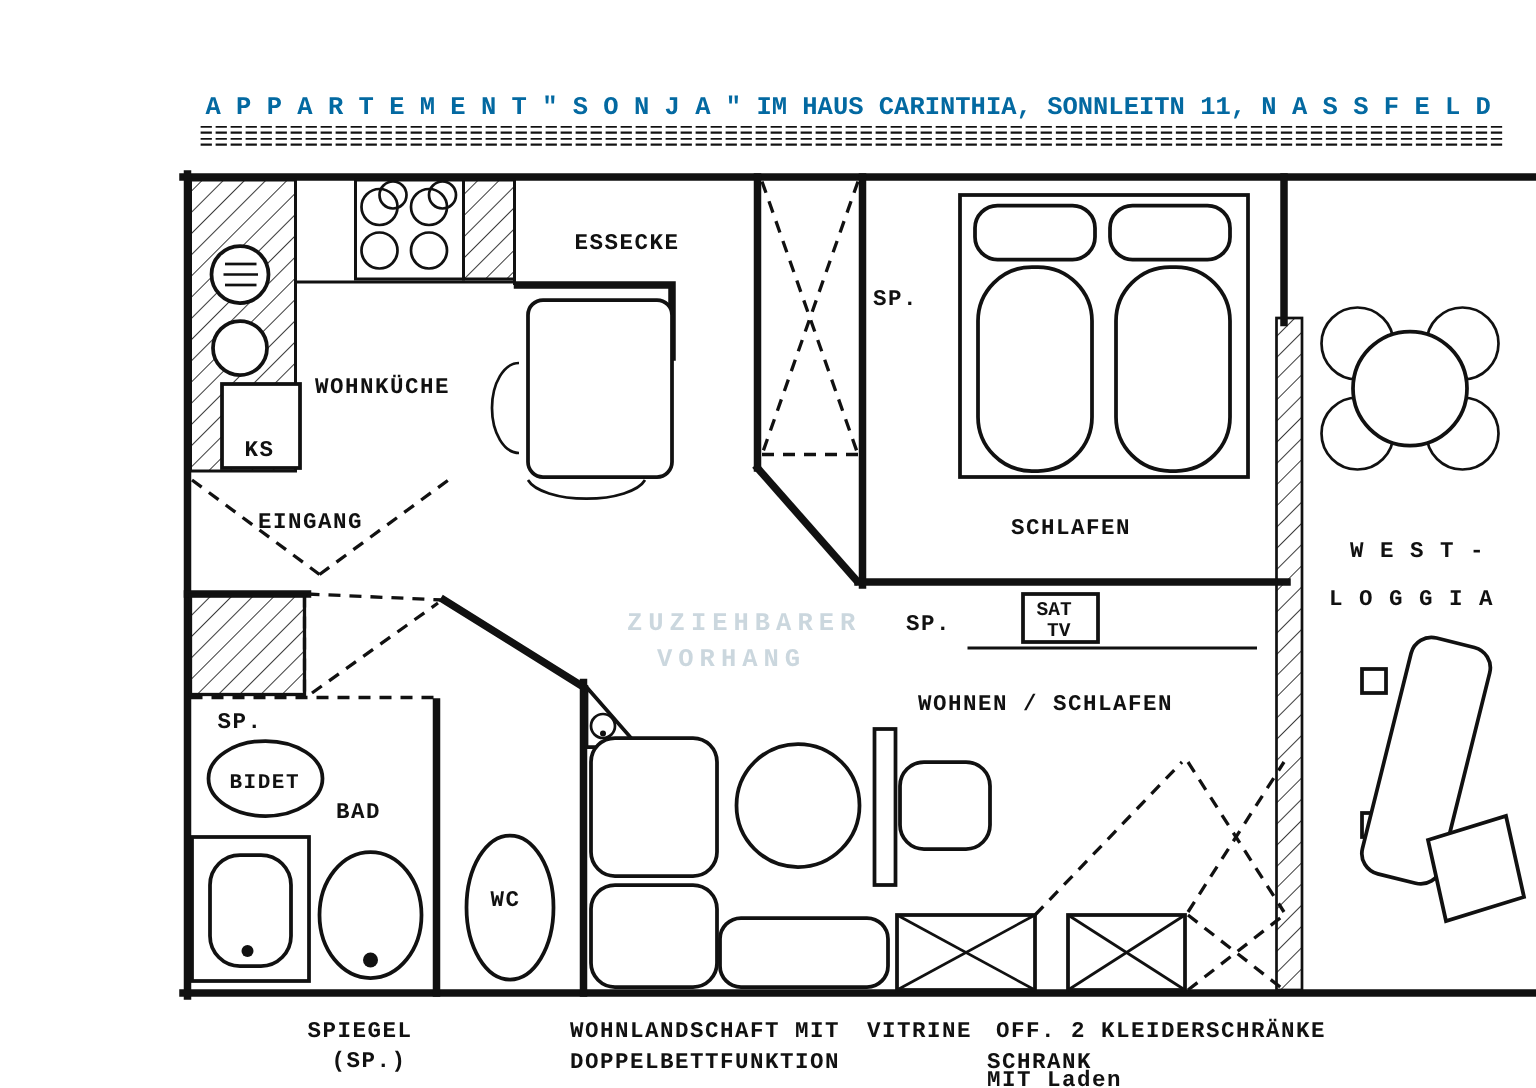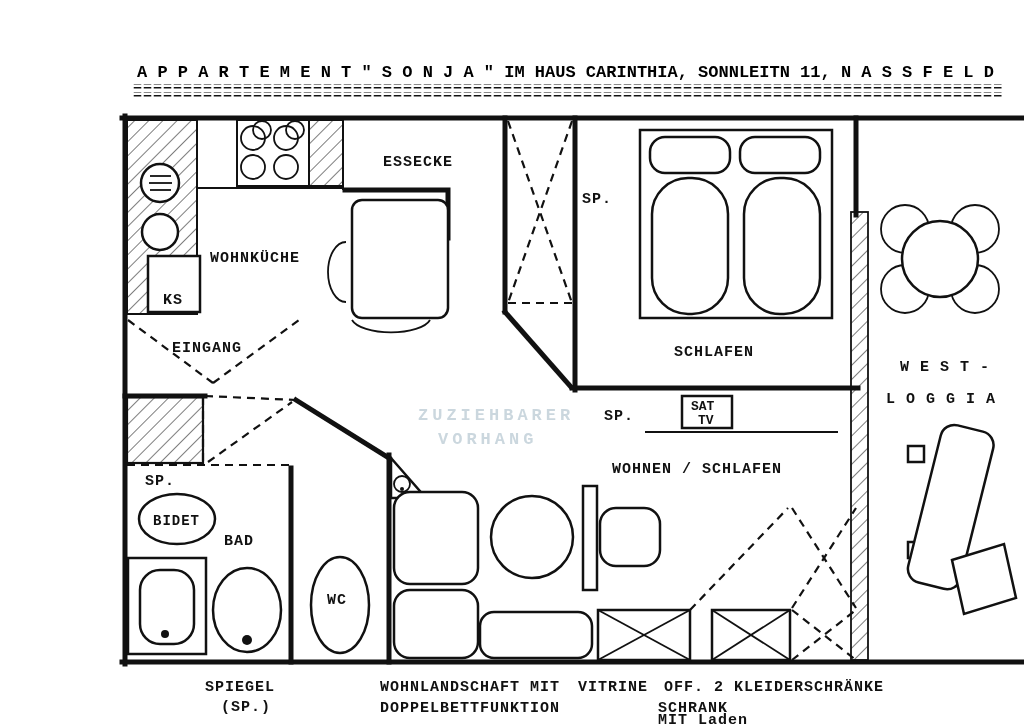--- a/index.html
+++ b/index.html
@@ -1,19 +1,19 @@
 <!DOCTYPE html>
 <html><head>
 <meta charset="utf-8">
 <style>
   html,body { margin:0; padding:0; background:#ffffff; }
   .page { position:relative; width:1024px; height:725px; background:#ffffff;
           font-family:"Liberation Mono", monospace; overflow:hidden; }
   .title { position:absolute; left:137px; top:63px; font-size:17px; font-weight:bold;
-           color:#000000; white-space:pre; }
+           color:#0369a1; white-space:pre; }
   .equals { position:absolute; left:133px; top:84px; width:870px; overflow:hidden;
             color:#111; font-weight:bold; }
   .equals div { height:8px; line-height:8px; font-size:15px; white-space:nowrap;
                 letter-spacing:1px; overflow:hidden; }
   svg { position:absolute; left:0; top:0; }
   text { font-family:"Liberation Mono", monospace; font-weight:bold; fill:#111; }
   .t15 { font-size:15px; letter-spacing:1px; }
   .t14 { font-size:14px; letter-spacing:1px; }
   .t13 { font-size:13px; }
   .wm  { font-size:17px; letter-spacing:4px; fill:#a9bdc9; opacity:0.6; }

